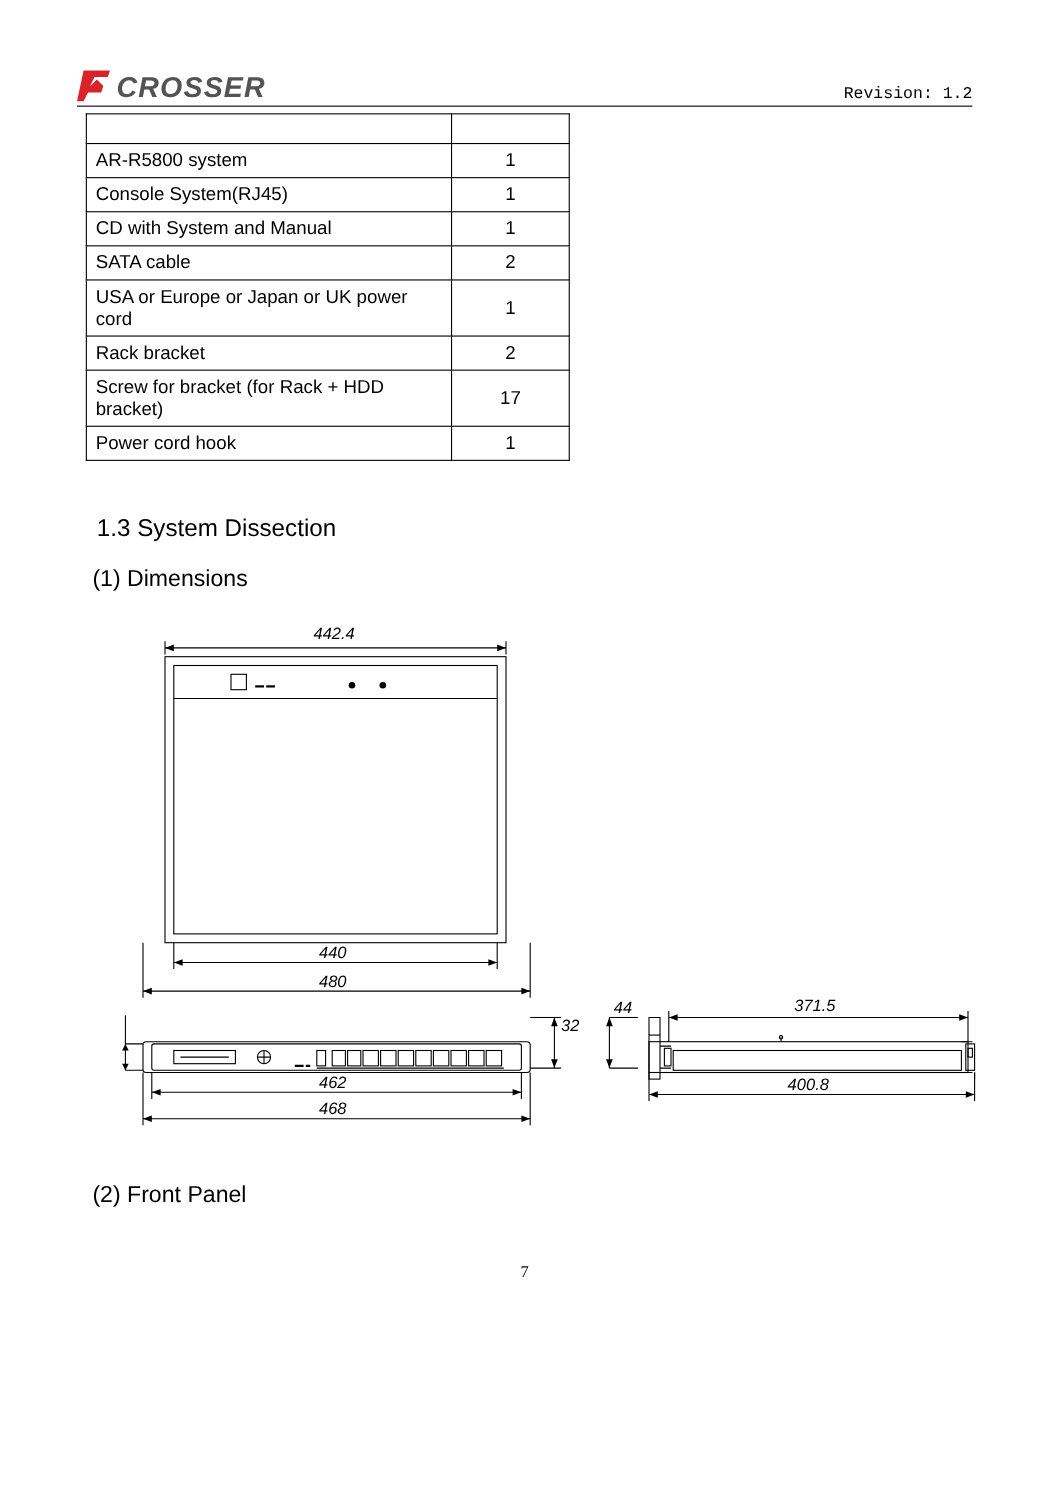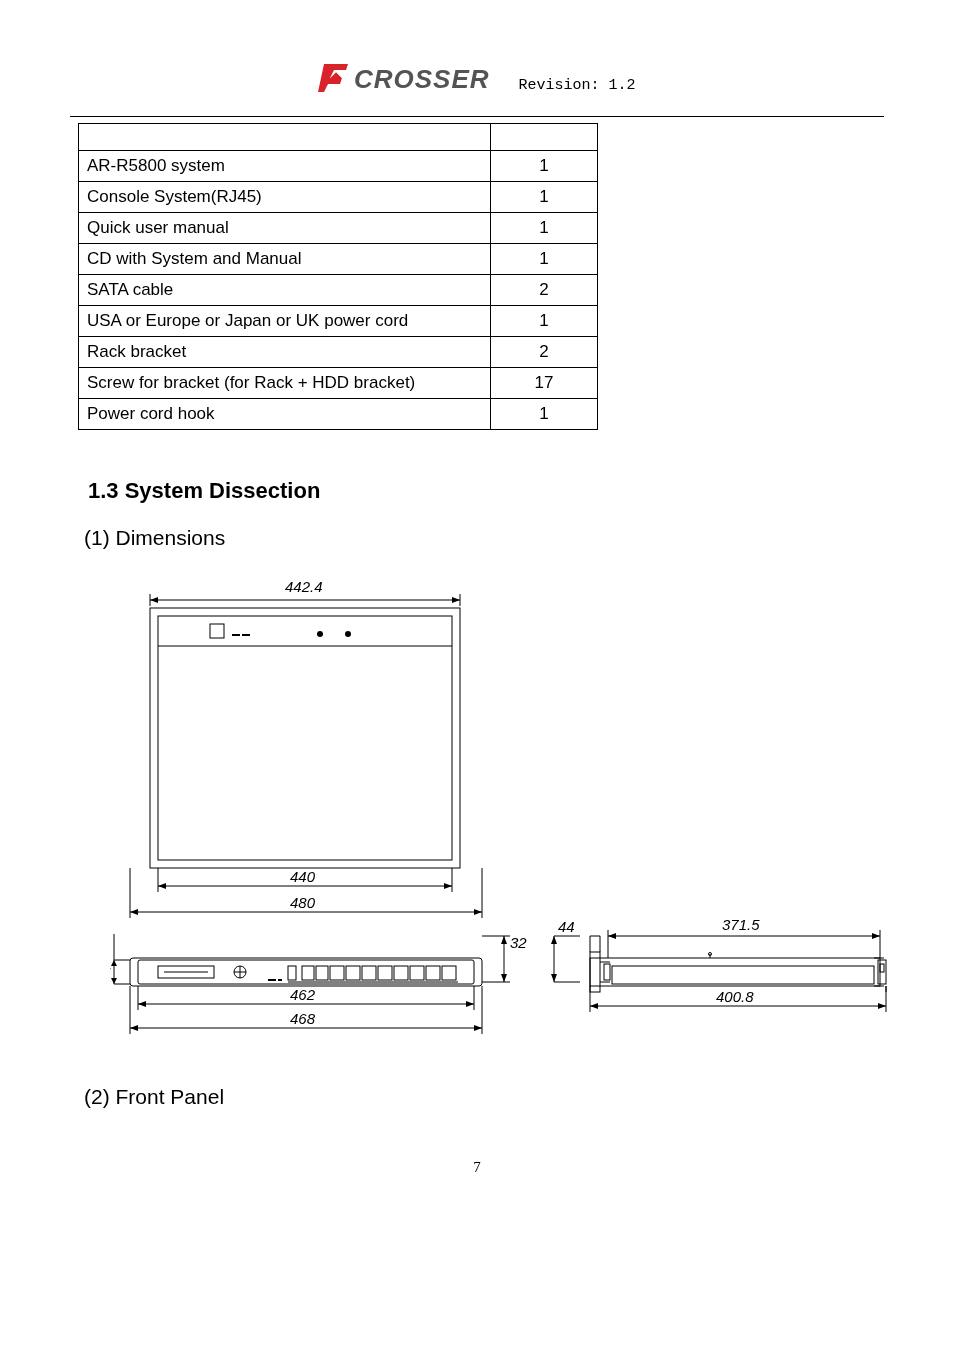--- a/index.html
+++ b/index.html
@@ -7,59 +7,59 @@
     padding: 60px 70px 40px 70px;
     font-family: Arial, sans-serif;
     font-size: 15px;
     color: #000;
     background: #fff;
     width: 954px;
     box-sizing: border-box;
   }
   .header-row {
     display: flex;
-    justify-content: center;
+    justify-content: space-between;
     align-items: flex-end;
-    margin-bottom: 20px;
+    margin-bottom: 0;
   }
   .logo {
     display: flex;
     align-items: center;
   }
   .logo svg { display: block; }
   .revision {
     font-family: Liberation Mono, monospace;
     font-size: 15px;
     padding-bottom: 2px;
   }
   .hr {
     border: none;
     border-top: 1px solid #000;
     margin: 0 0 6px 0;
   }
   table.pack {
     border-collapse: collapse;
     margin-left: 8px;
     margin-top: 0;
-    width: 520px;
+    width: 440px;
   }
   table.pack td {
     border: 1px solid #000;
     padding: 5px 8px;
     font-size: 17px;
     font-family: Arial, sans-serif;
   }
   table.pack td.qty {
     text-align: center;
     width: 90px;
   }
   table.pack tr.blank td { height: 16px; }
   h2.section {
     font-size: 22px;
-    font-weight: bold;
+    font-weight: normal;
     margin: 48px 0 22px 18px;
   }
   h3.sub {
     font-size: 21px;
     font-weight: normal;
     margin: 0 0 14px 14px;
   }
   .dims-wrap {
     margin-left: 40px;
     margin-top: 24px;
@@ -91,24 +91,20 @@
       <tr class="blank">
         <td></td>
         <td class="qty"></td>
       </tr>
   <tr>
         <td>AR-R5800 system</td>
         <td class="qty">1</td>
       </tr>
   <tr>
         <td>Console System(RJ45)</td>
-        <td class="qty">1</td>
-      </tr>
-  <tr>
-        <td>Quick user manual</td>
         <td class="qty">1</td>
       </tr>
   <tr>
         <td>CD with System and Manual</td>
         <td class="qty">1</td>
       </tr>
   <tr>
         <td>SATA cable</td>
         <td class="qty">2</td>
       </tr>

